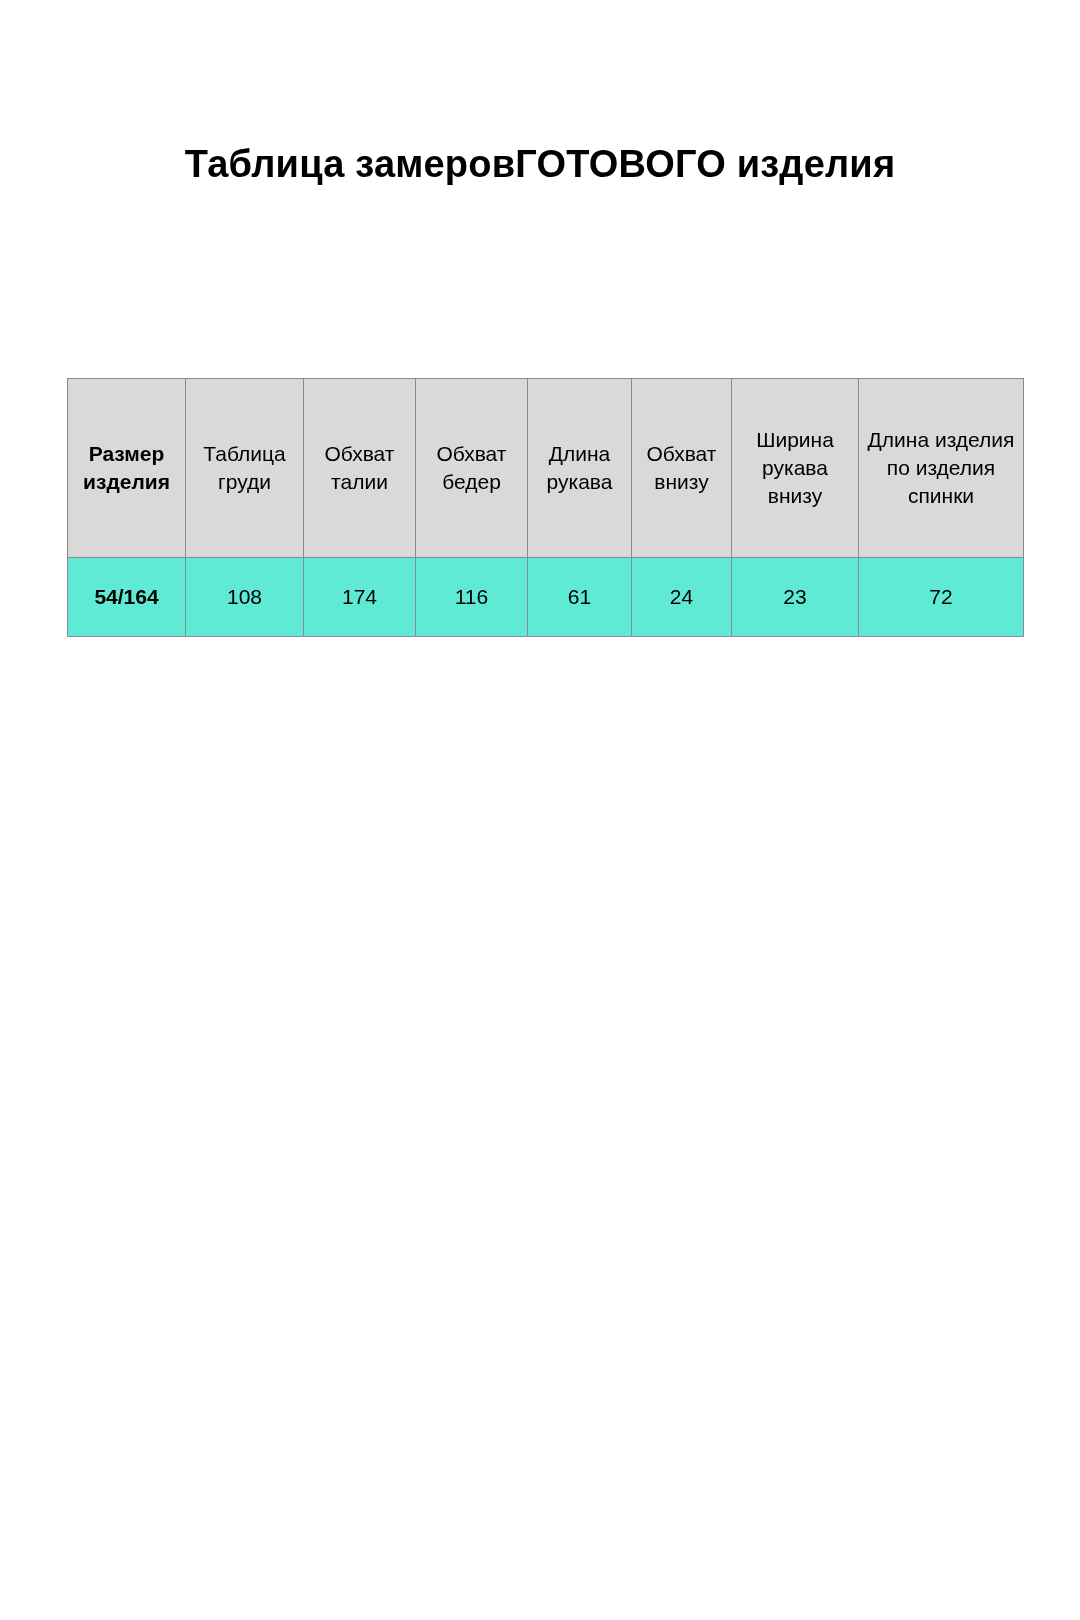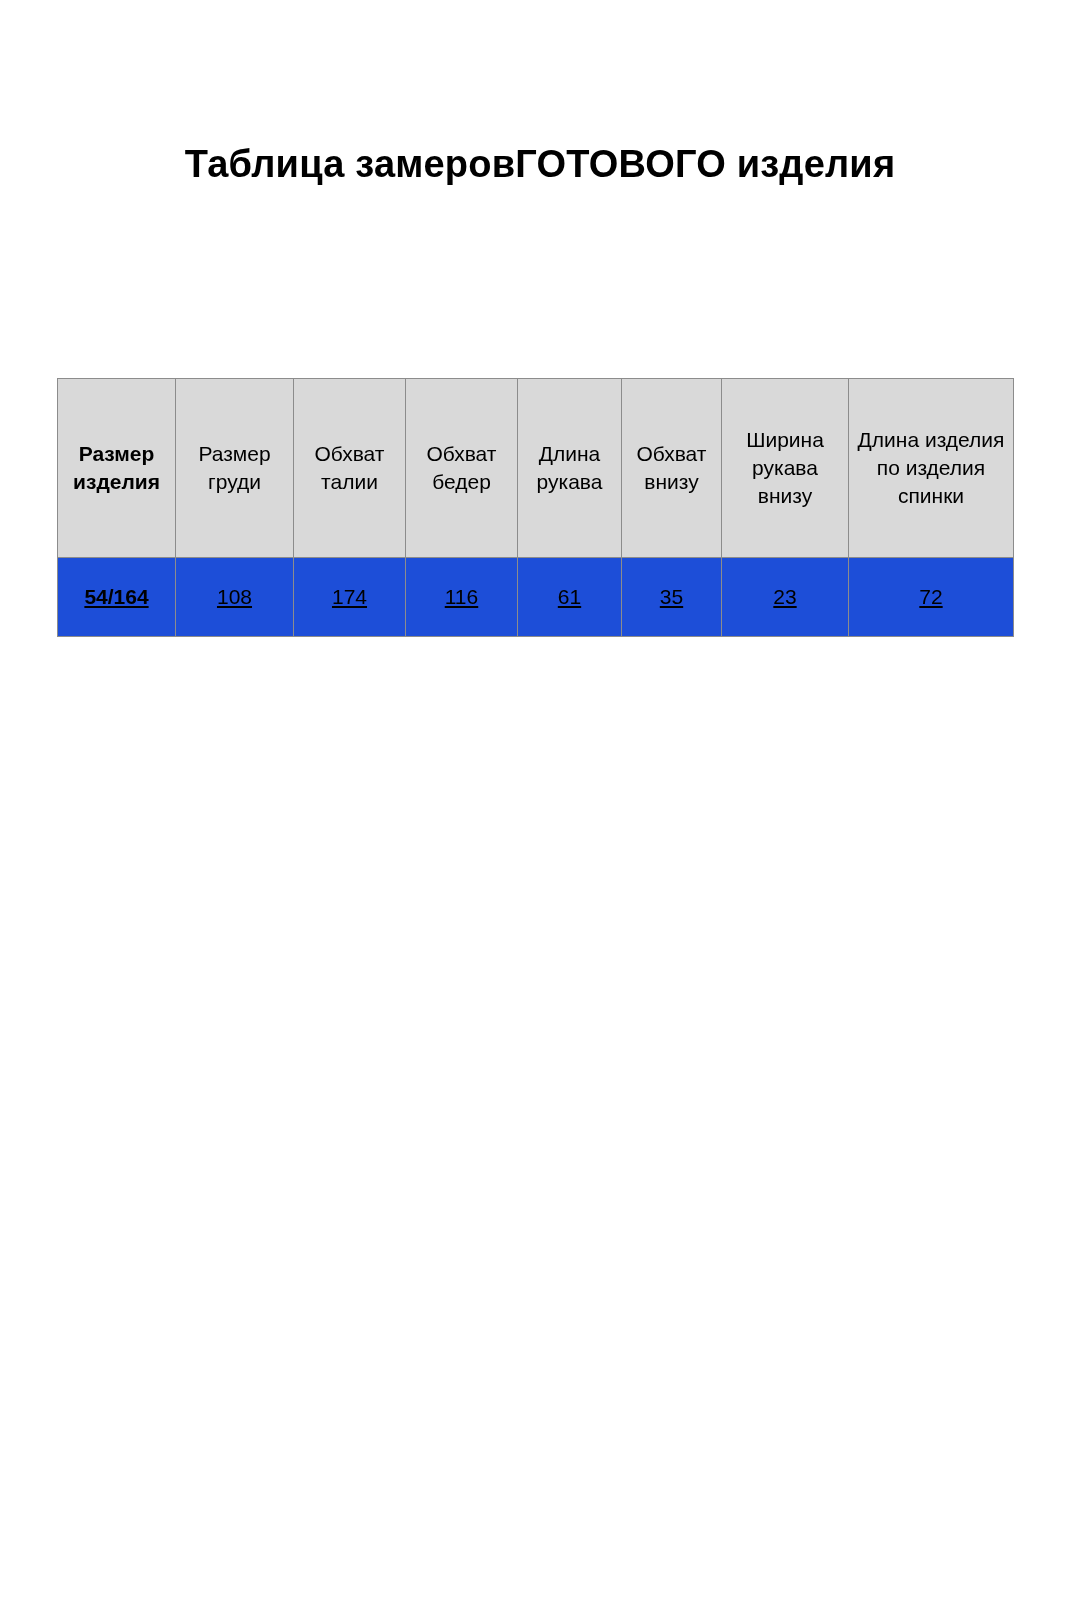--- a/index.html
+++ b/index.html
@@ -27,21 +27,21 @@
     font-size: 38px;
     font-weight: bold;
     letter-spacing: 0.2px;
     margin: 0;
     padding-top: 142px;
     line-height: 1.2;
     color: #000;
   }
   .table-wrap {
     position: absolute;
-    left: 57px;
+    left: 67px;
     top: 378px;
     width: 956px;
   }
   table.size-table {
     border-collapse: collapse;
     width: 956px;
     table-layout: fixed;
   }
   table.size-table th,
   table.size-table td {
@@ -56,23 +56,22 @@
   }
   table.size-table thead th {
     background: #d9d9d9;
     height: 170px;
     font-weight: normal;
   }
   table.size-table thead th.first-col {
     font-weight: bold;
   }
   table.size-table tbody td {
-    background: #1d4ed8;
+    background: #5eead4;
     height: 70px;
-    text-decoration: underline;
   }
   table.size-table tbody td.first-col {
     font-weight: bold;
   }
   
   col.c0 { width: 118px; }
   col.c1 { width: 118px; }
   col.c2 { width: 112px; }
   col.c3 { width: 112px; }
   col.c4 { width: 104px; }
@@ -95,37 +94,37 @@
           <col class="c2">
           <col class="c3">
         <col class="c4">
           <col class="c5">
           <col class="c6">
           <col class="c7">
       </colgroup>
       <thead>
         <tr>
           <th class="first-col">Размер изделия</th>
-          <th>Размер груди</th>
+          <th>Таблица груди</th>
           <th>Обхват талии</th>
           <th>Обхват бедер</th>
           <th>Длина рукава</th>
           <th>Обхват внизу</th>
           <th>Ширина рукава внизу</th>
           <th>Длина изделия по изделия спинки</th>
         </tr>
       </thead>
       <tbody>
         <tr>
           <td class="first-col">54/164</td>
           <td>108</td>
           <td>174</td>
           <td>116</td>
           <td>61</td>
-          <td>35</td>
+          <td>24</td>
           <td>23</td>
           <td>72</td>
         </tr>
       </tbody>
     </table>
   </div>
 
 </div>
 
 </body></html>

